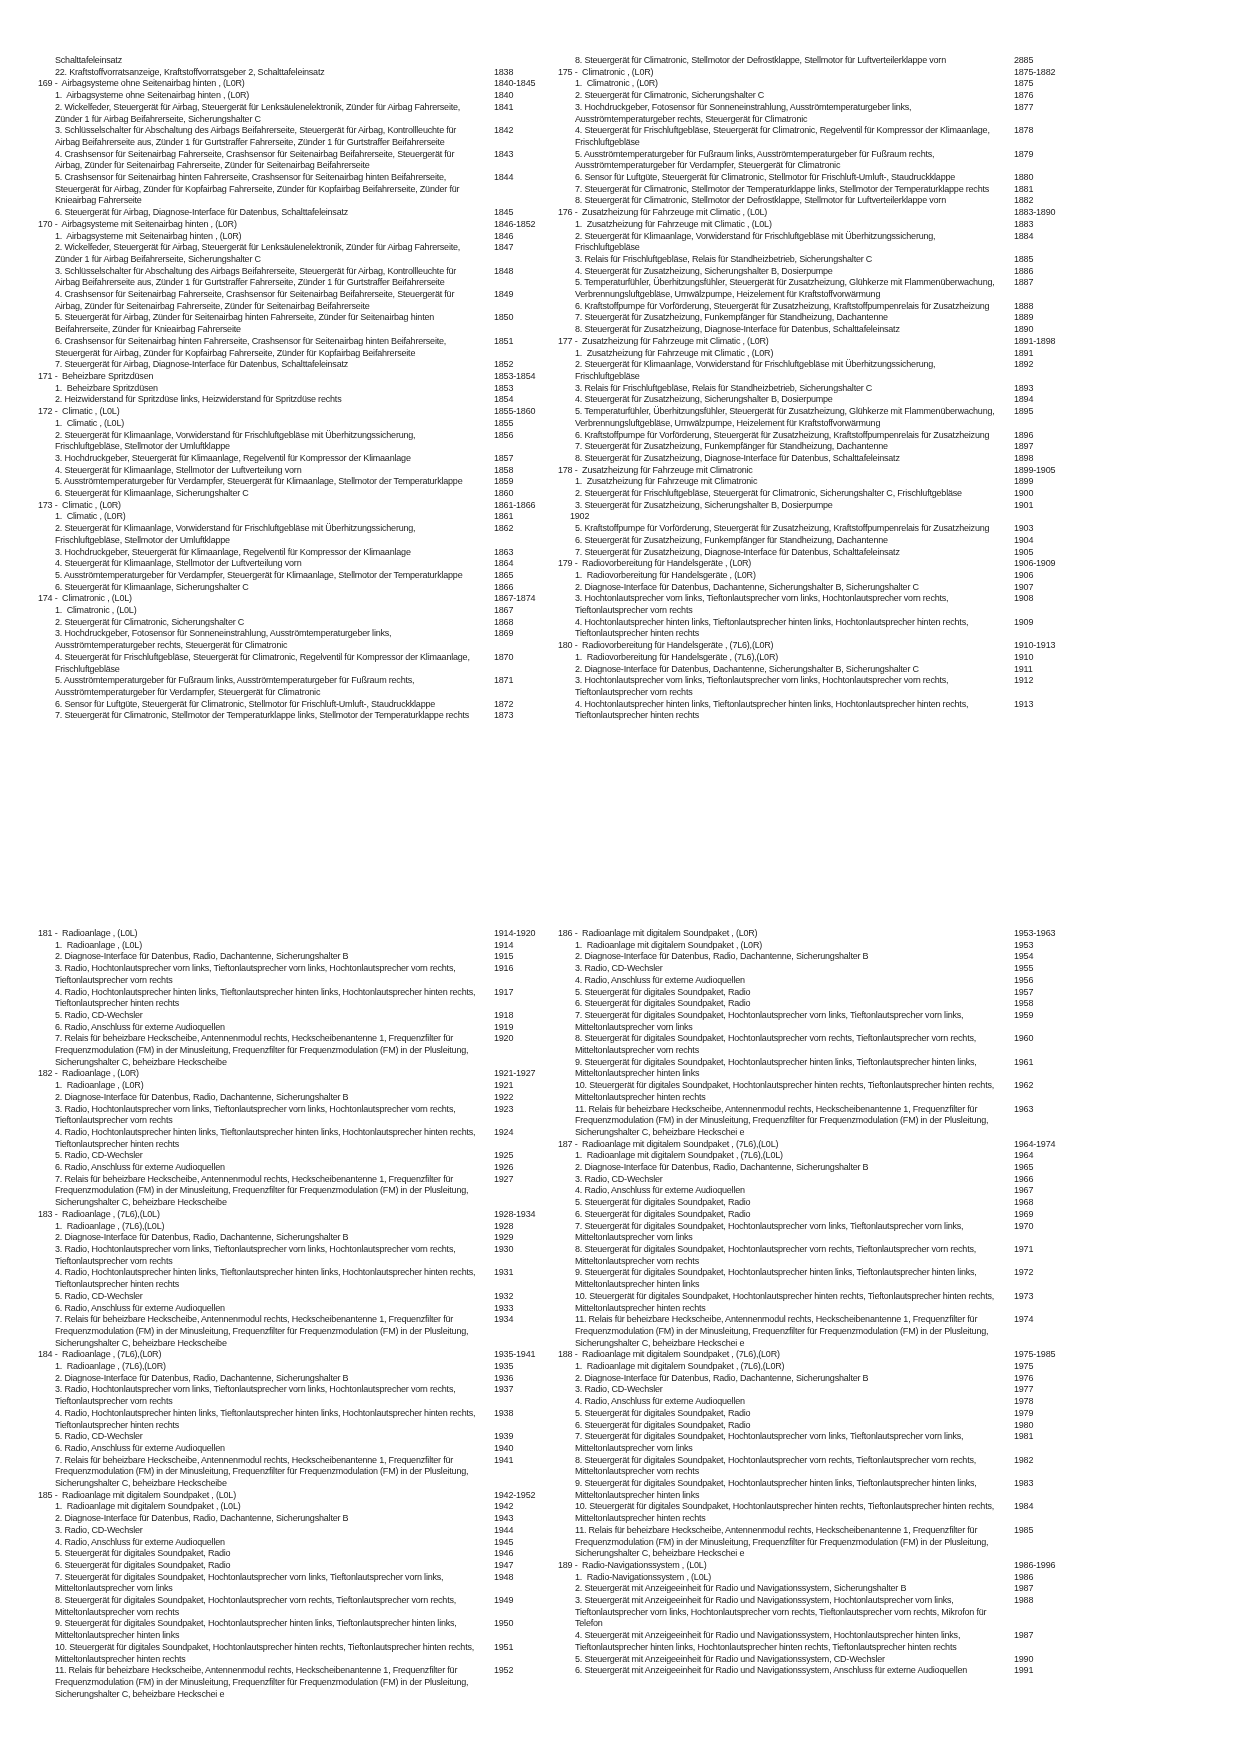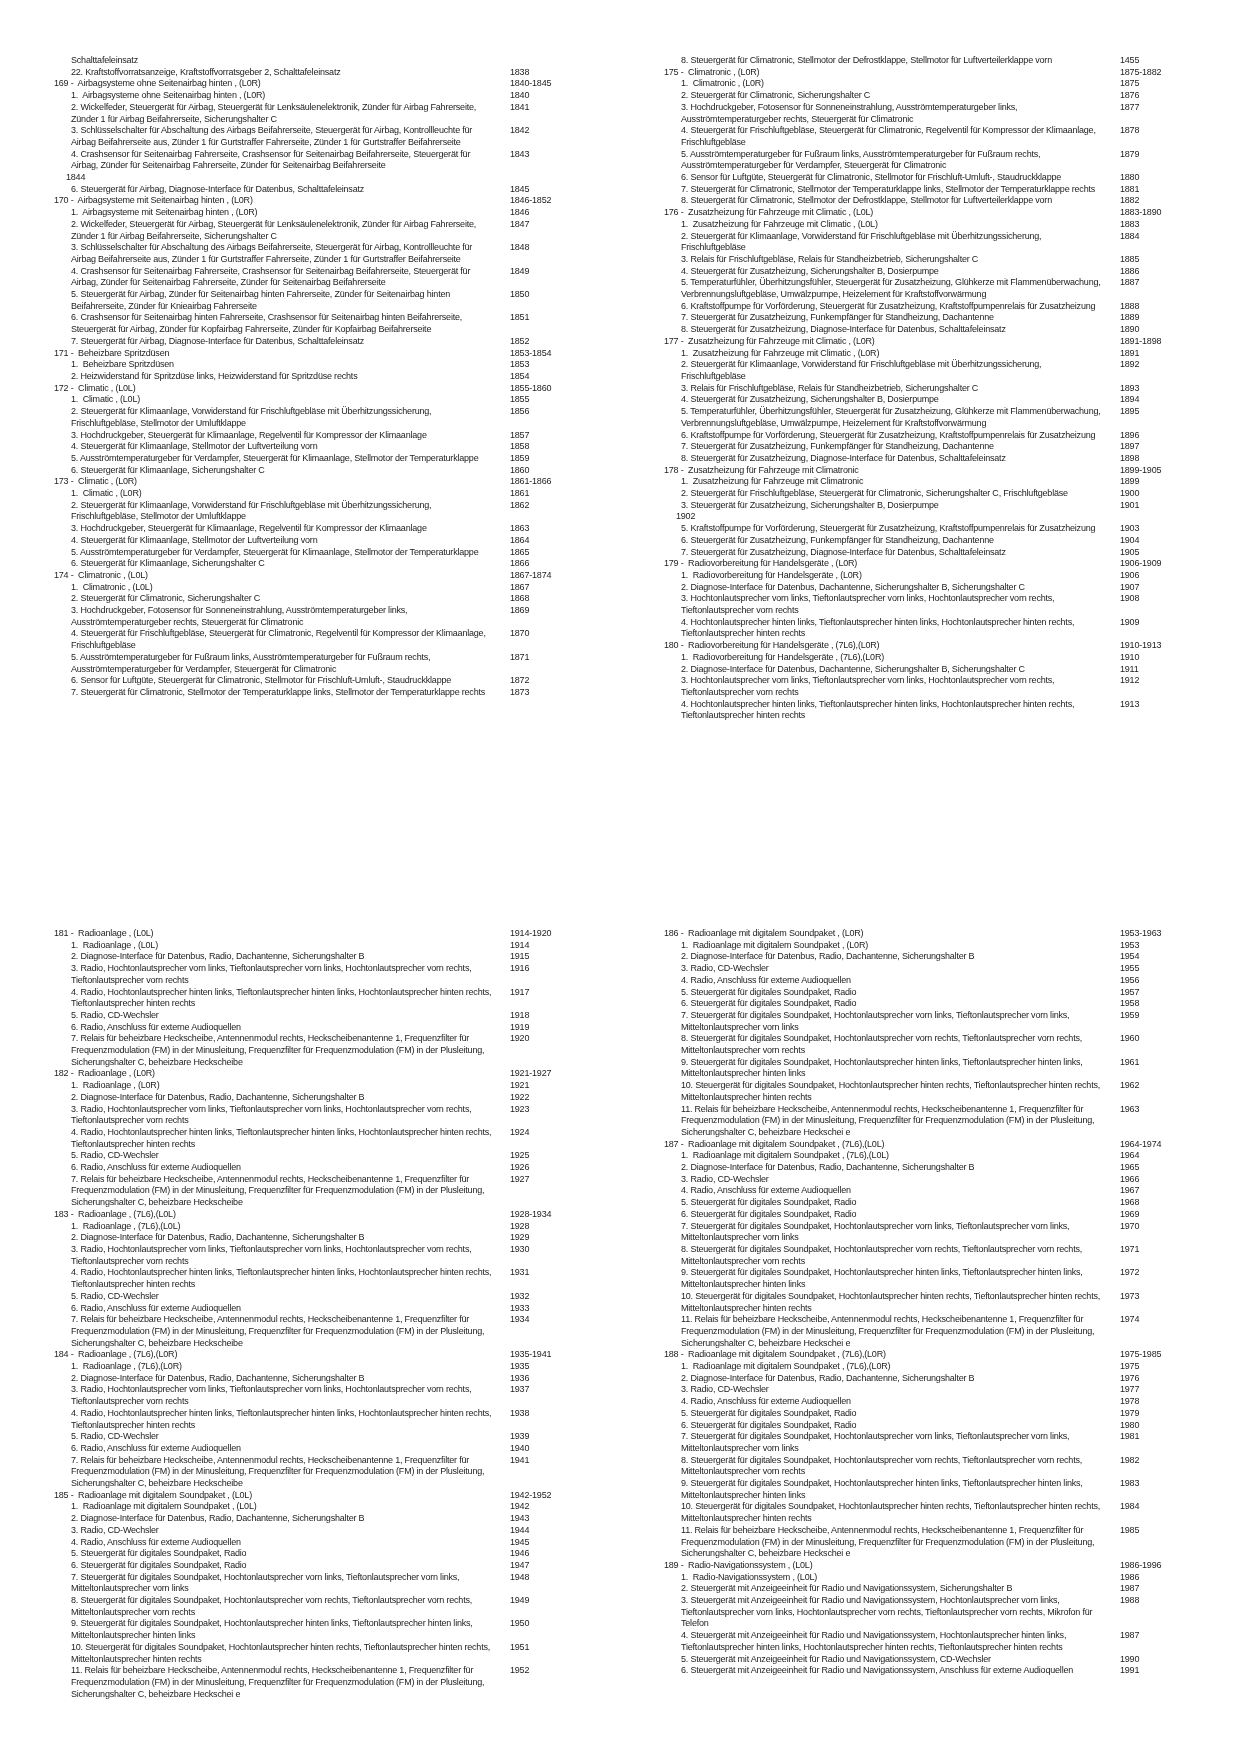--- a/index.html
+++ b/index.html
@@ -1,21 +1,21 @@
 <!DOCTYPE html>
 <html><head>
 <meta charset="utf-8">
 <style>
   html,body{margin:0;padding:0}
   body{
     width:1240px;height:1754px;position:relative;background:#ffffff;
     font-family:"Liberation Sans","DejaVu Sans",sans-serif;
     font-size:9px;line-height:11.7px;letter-spacing:-0.2px;color:#1c1c1c;
   }
-  .block{position:absolute;left:54px;width:1156px;display:flex;gap:90px}
+  .block{position:absolute;left:38px;width:1156px;display:flex;}
   .block.top{top:55px}
   .block.bottom{top:928px}
   .col{flex:0 0 520px;width:520px}
   .row{display:flex;align-items:flex-start}
   .txt{flex:0 0 444px;box-sizing:border-box}
   .row.item .txt{padding-left:17px}
   .num{padding-left:12px;white-space:nowrap}
 </style>
 </head>
 <body>
@@ -45,20 +45,21 @@
         </div>
         <div class="row item">
           <span class="txt">3. Schlüsselschalter für Abschaltung des Airbags Beifahrerseite, Steuergerät für Airbag, Kontrollleuchte für Airbag Beifahrerseite aus, Zünder 1 für Gurtstraffer Fahrerseite, Zünder 1 für Gurtstraffer Beifahrerseite</span>
           <span class="num">1842</span>
         </div>
         <div class="row item">
           <span class="txt">4. Crashsensor für Seitenairbag Fahrerseite, Crashsensor für Seitenairbag Beifahrerseite, Steuergerät für Airbag, Zünder für Seitenairbag Fahrerseite, Zünder für Seitenairbag Beifahrerseite</span>
           <span class="num">1843</span>
         </div>
         <div class="row item">
+          <span class="txt">5. Crashsensor für Seitenairbag hinten Fahrerseite, Crashsensor für Seitenairbag hinten Beifahrerseite, Steuergerät für Airbag, Zünder für Kopfairbag Fahrerseite, Zünder für Kopfairbag Beifahrerseite, Zünder für Knieairbag Fahrerseite</span>
           <span class="num">1844</span>
         </div>
         <div class="row item">
           <span class="txt">6. Steuergerät für Airbag, Diagnose-Interface für Datenbus, Schalttafeleinsatz</span>
           <span class="num">1845</span>
         </div>
         <div class="row section">
           <span class="txt">170 -&nbsp; Airbagsysteme mit Seitenairbag hinten , (L0R)</span>
           <span class="num">1846-1852</span>
         </div>
@@ -187,21 +188,21 @@
           <span class="num">1872</span>
         </div>
         <div class="row item">
           <span class="txt">7. Steuergerät für Climatronic, Stellmotor der Temperaturklappe links, Stellmotor der Temperaturklappe rechts</span>
           <span class="num">1873</span>
         </div>
       </div>
     <div class="col">
         <div class="row item">
           <span class="txt">8. Steuergerät für Climatronic, Stellmotor der Defrostklappe, Stellmotor für Luftverteilerklappe vorn</span>
-          <span class="num">1455</span>
+          <span class="num">2885</span>
         </div>
         <div class="row section">
           <span class="txt">175 -&nbsp; Climatronic , (L0R)</span>
           <span class="num">1875-1882</span>
         </div>
         <div class="row item">
           <span class="txt">1.&nbsp; Climatronic , (L0R)</span>
           <span class="num">1875</span>
         </div>
         <div class="row item">

